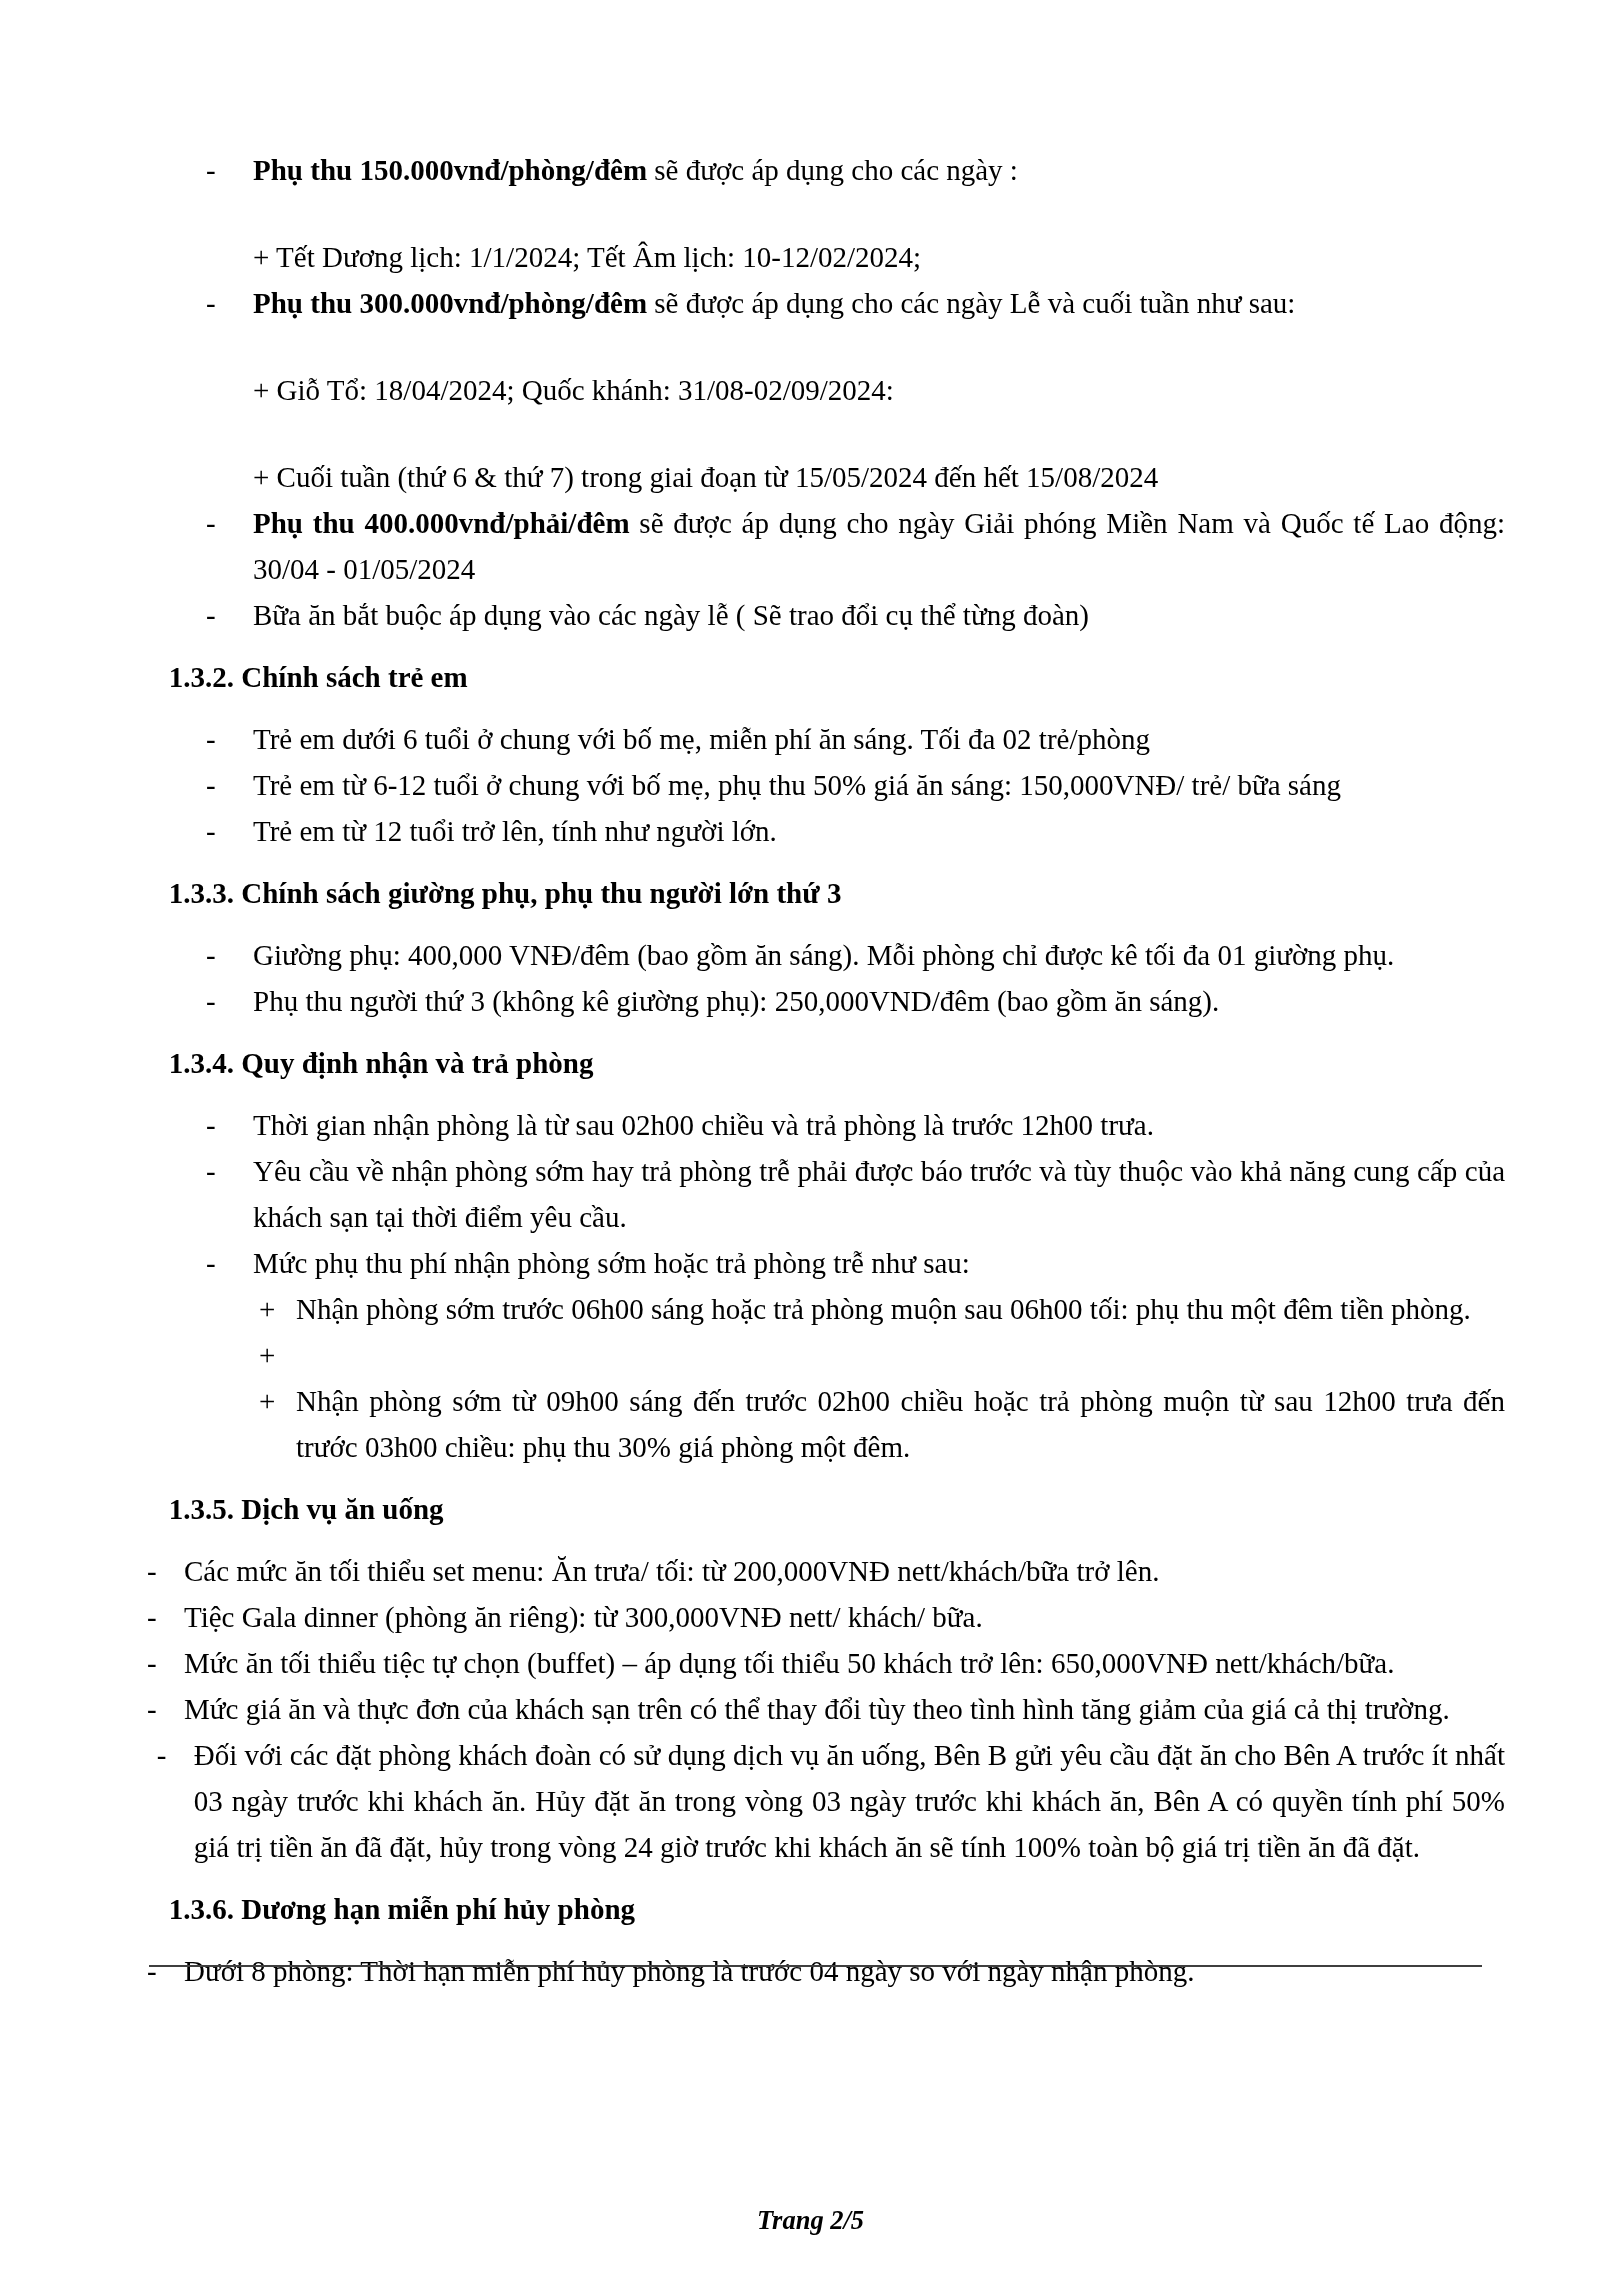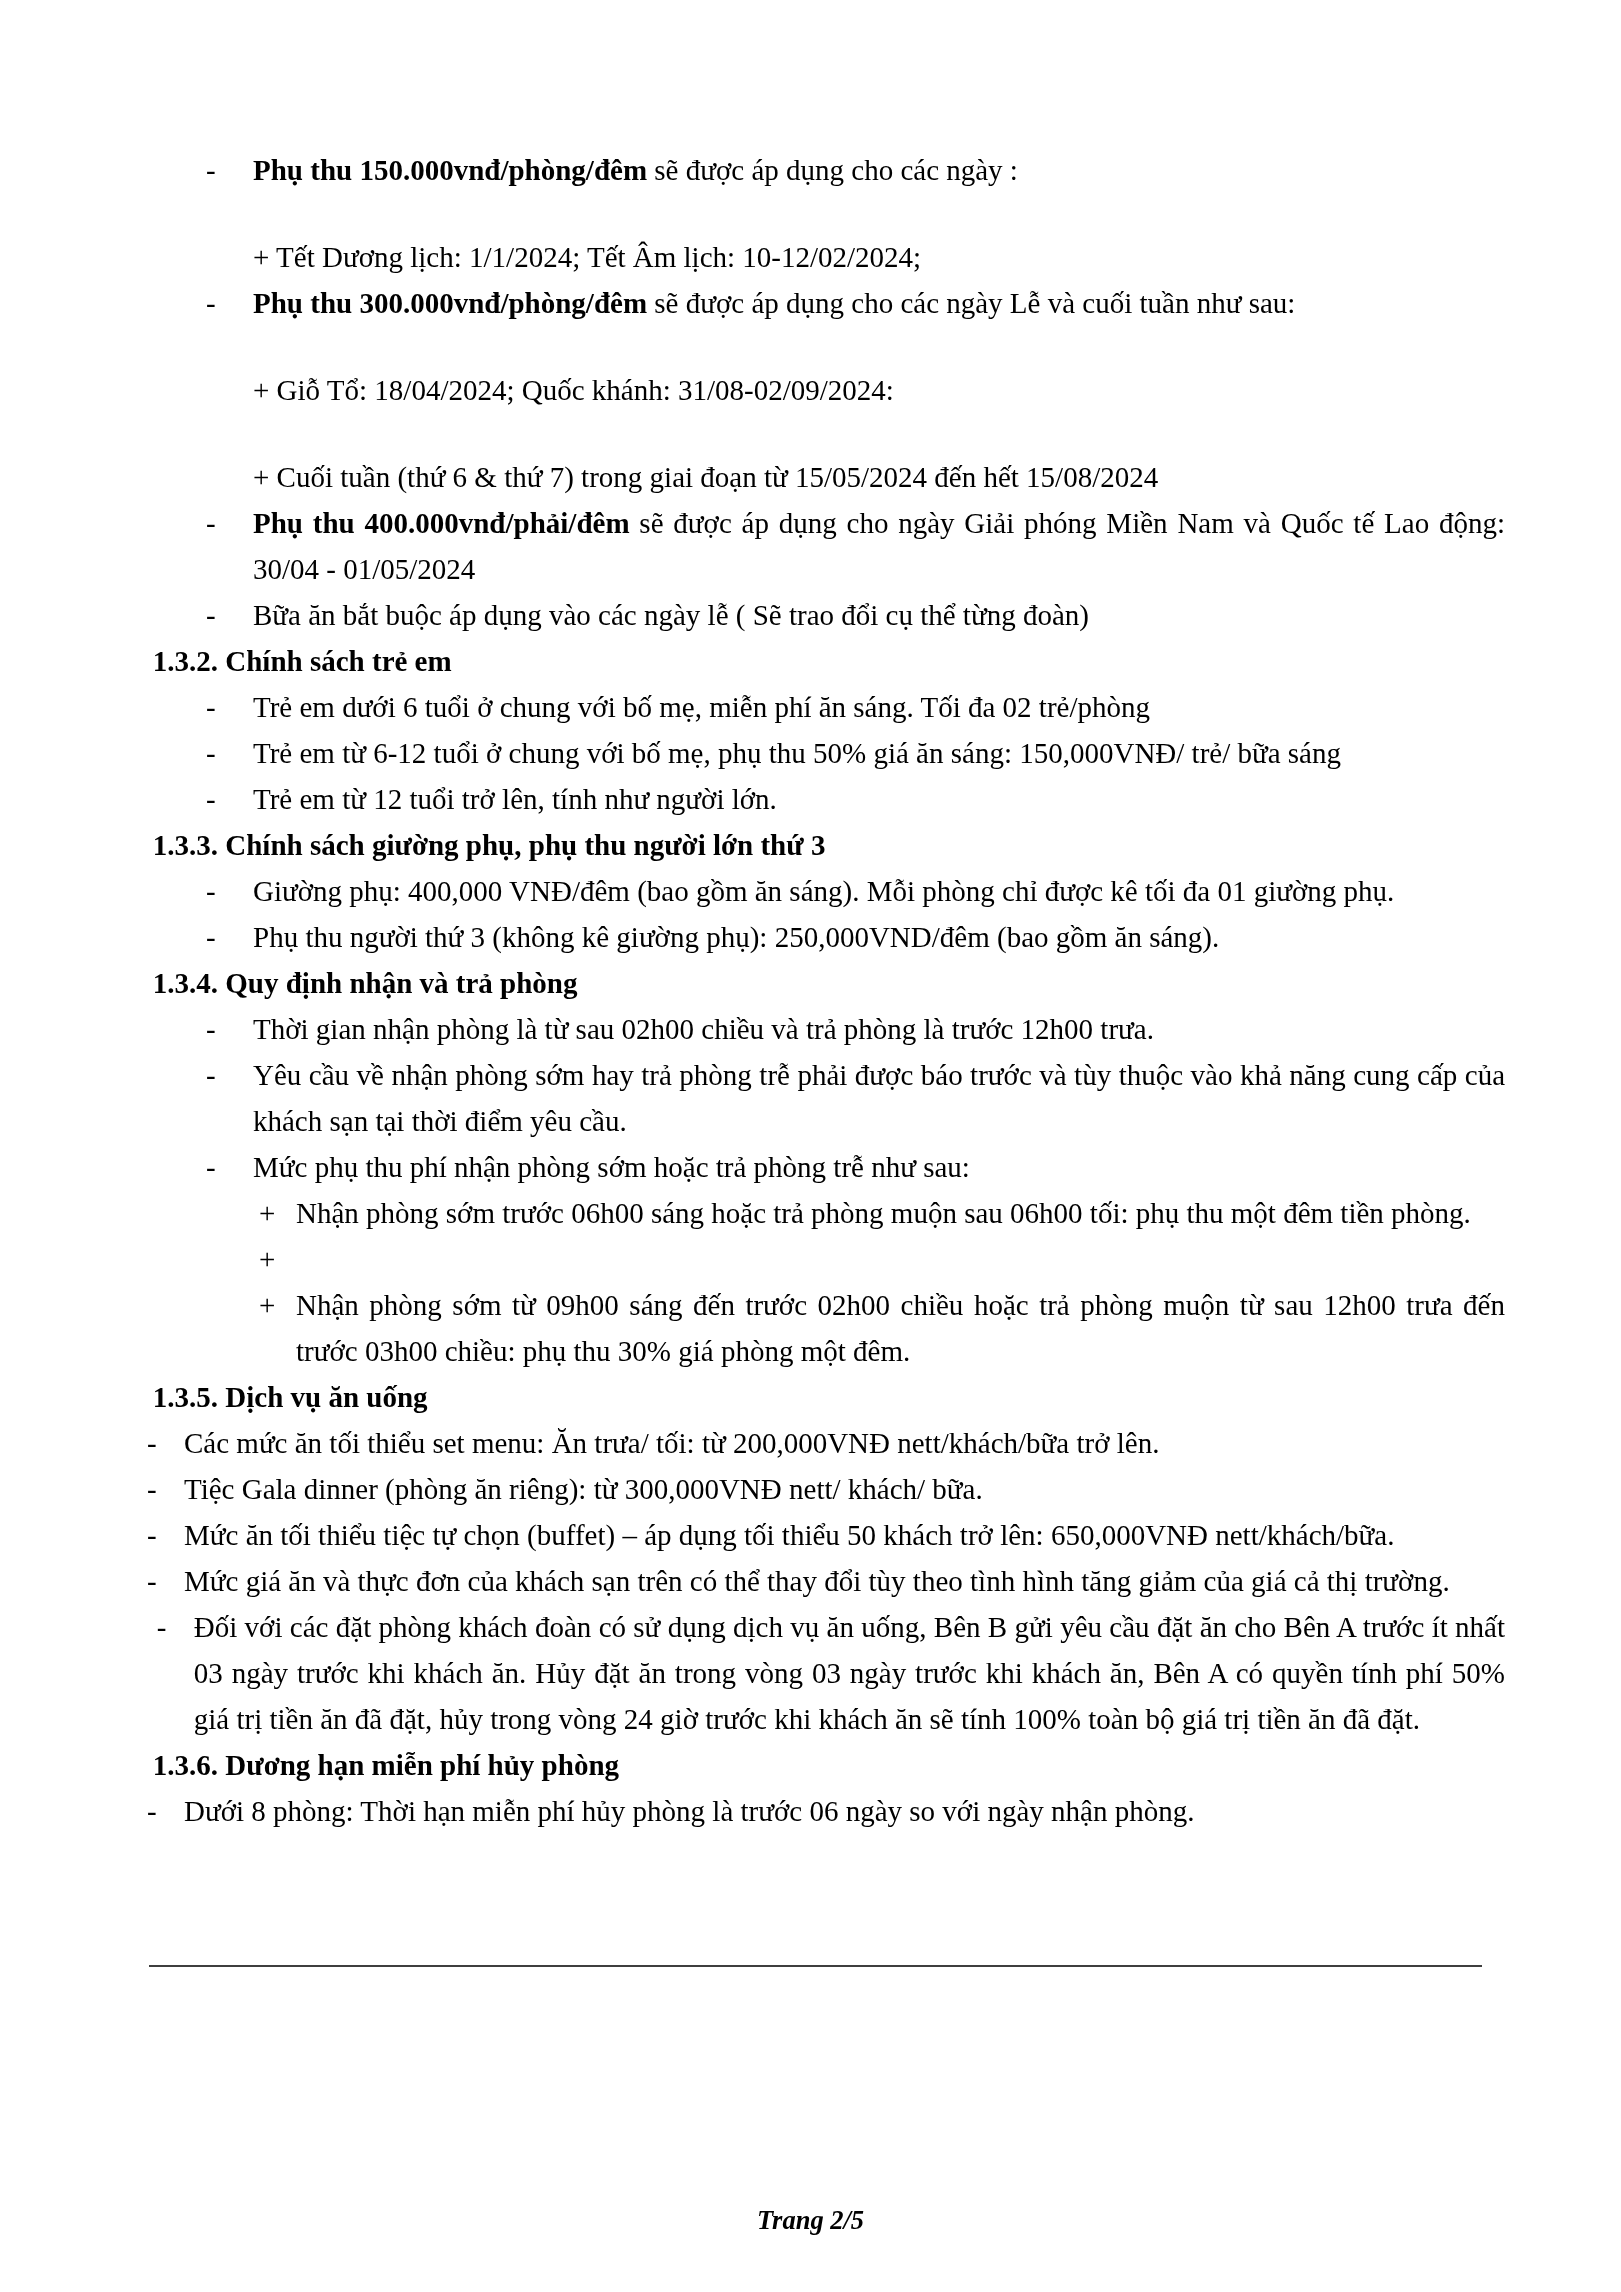--- a/index.html
+++ b/index.html
@@ -37,21 +37,21 @@
   .bullet-text,
   .plus-text,
   .heading {
     font-size: 29px;
     line-height: 46px;
   }
 
   
   .heading {
     font-weight: bold;
-    margin: 0;
+    margin: 16px;
     padding: 0 0 0 7.8px;
     white-space: nowrap;
   }
   .heading.indent-a { padding-left: 7.8px; }
 
   
   .row {
     display: flex;
     align-items: flex-start;
   }
@@ -193,21 +193,21 @@
         <div class="dash">-</div>
         <div class="body"><span>Mức giá ăn và thực đơn của khách sạn trên có thể thay đổi tùy theo tình hình tăng giảm của giá cả thị trường.</span></div>
       </div>
       <div class="row lvl0b">
         <div class="dash">-</div>
         <div class="body"><span>Đối với các đặt phòng khách đoàn có sử dụng dịch vụ ăn uống, Bên B gửi yêu cầu đặt ăn cho Bên A trước ít nhất 03 ngày trước khi khách ăn. Hủy đặt ăn trong vòng 03 ngày trước khi khách ăn, Bên A có quyền tính phí 50% giá trị tiền ăn đã đặt, hủy trong vòng 24 giờ trước khi khách ăn sẽ tính 100% toàn bộ giá trị tiền ăn đã đặt.</span></div>
       </div>
       <div class="heading indent-a">1.3.6. Dương hạn miễn phí hủy phòng</div>
       <div class="row lvl0">
         <div class="dash">-</div>
-        <div class="body"><span>Dưới 8 phòng: Thời hạn miễn phí hủy phòng là trước 06 ngày so với ngày nhận phòng.</span></div>
+        <div class="body"><span>Dưới 8 phòng: Thời hạn miễn phí hủy phòng là trước 04 ngày so với ngày nhận phòng.</span></div>
       </div>
     </div>
 
   <div class="hrule"></div>
 
   <div class="footer">Trang 2/5</div>
 
 </div>
 
 

